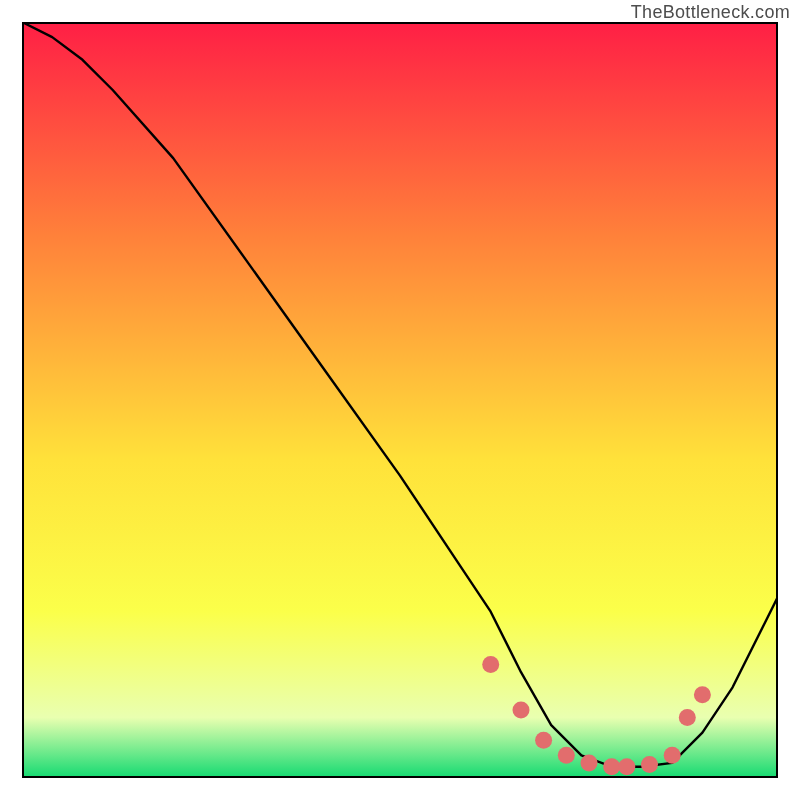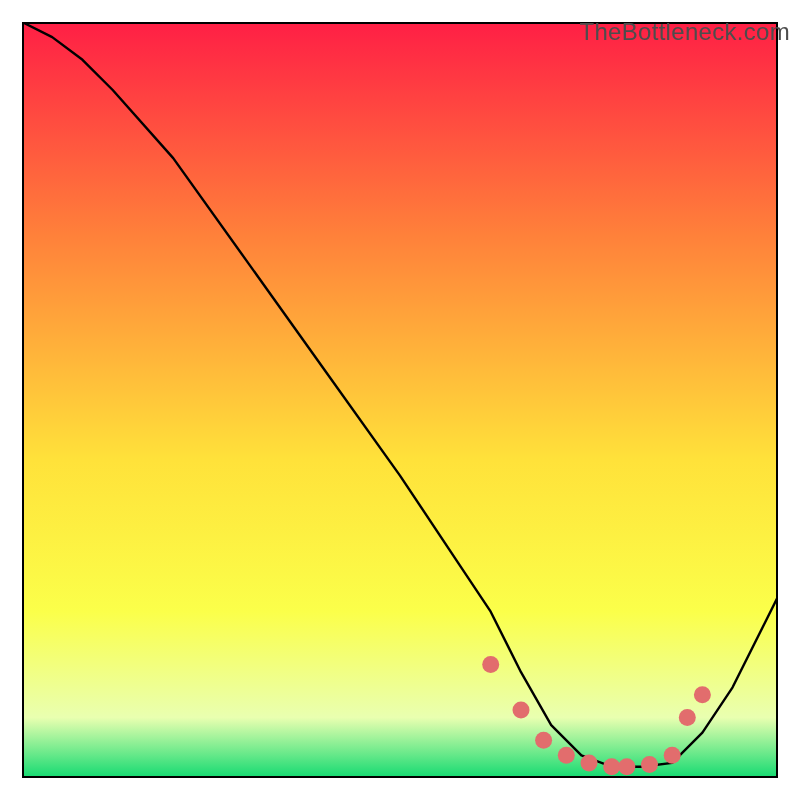--- a/index.html
+++ b/index.html
@@ -12,23 +12,23 @@
     font-family: Arial, Helvetica, sans-serif;
   }
   .frame {
     position: relative;
     width: 800px;
     height: 800px;
     box-sizing: border-box;
   }
   .watermark {
     position: absolute;
-    top: 18px;
+    top: 2px;
     right: 10px;
-    font-size: 24px;
+    font-size: 18px;
     font-weight: 400;
     color: #4d4d4d;
     letter-spacing: 0.3px;
     z-index: 50;
   }
   .plot {
     position: absolute;
     left: 22px;
     top: 22px;
     width: 756px;

